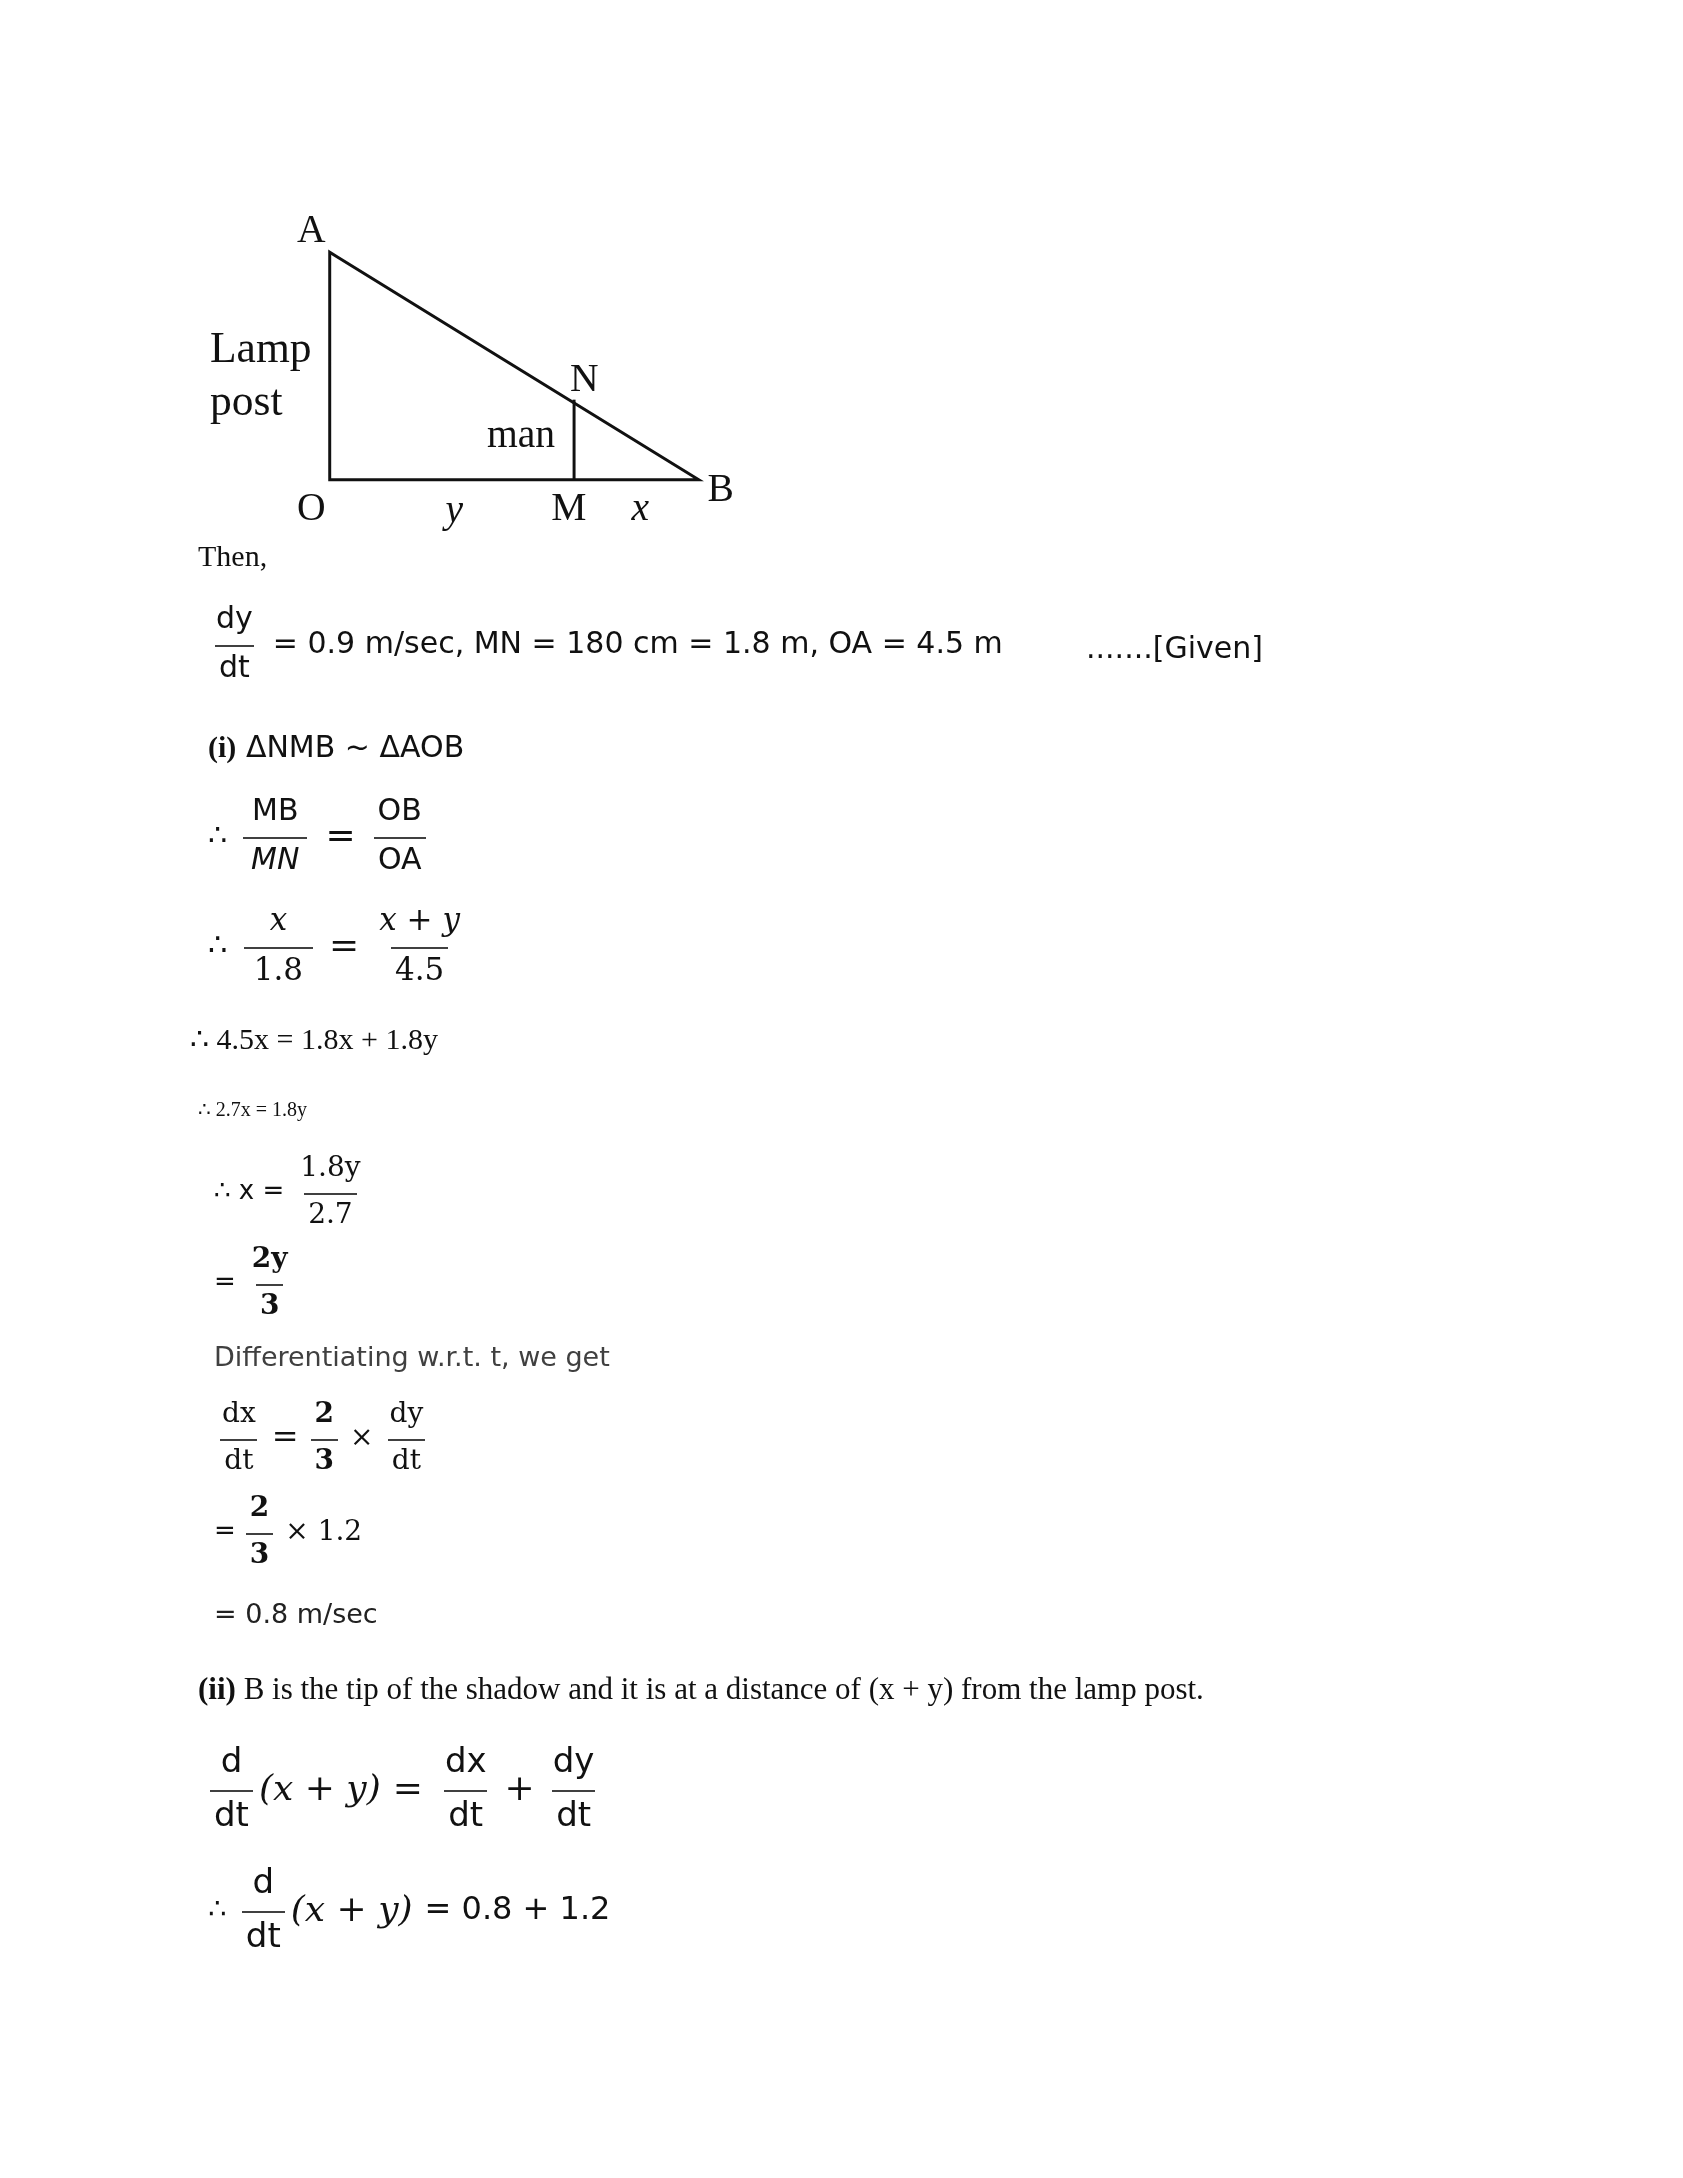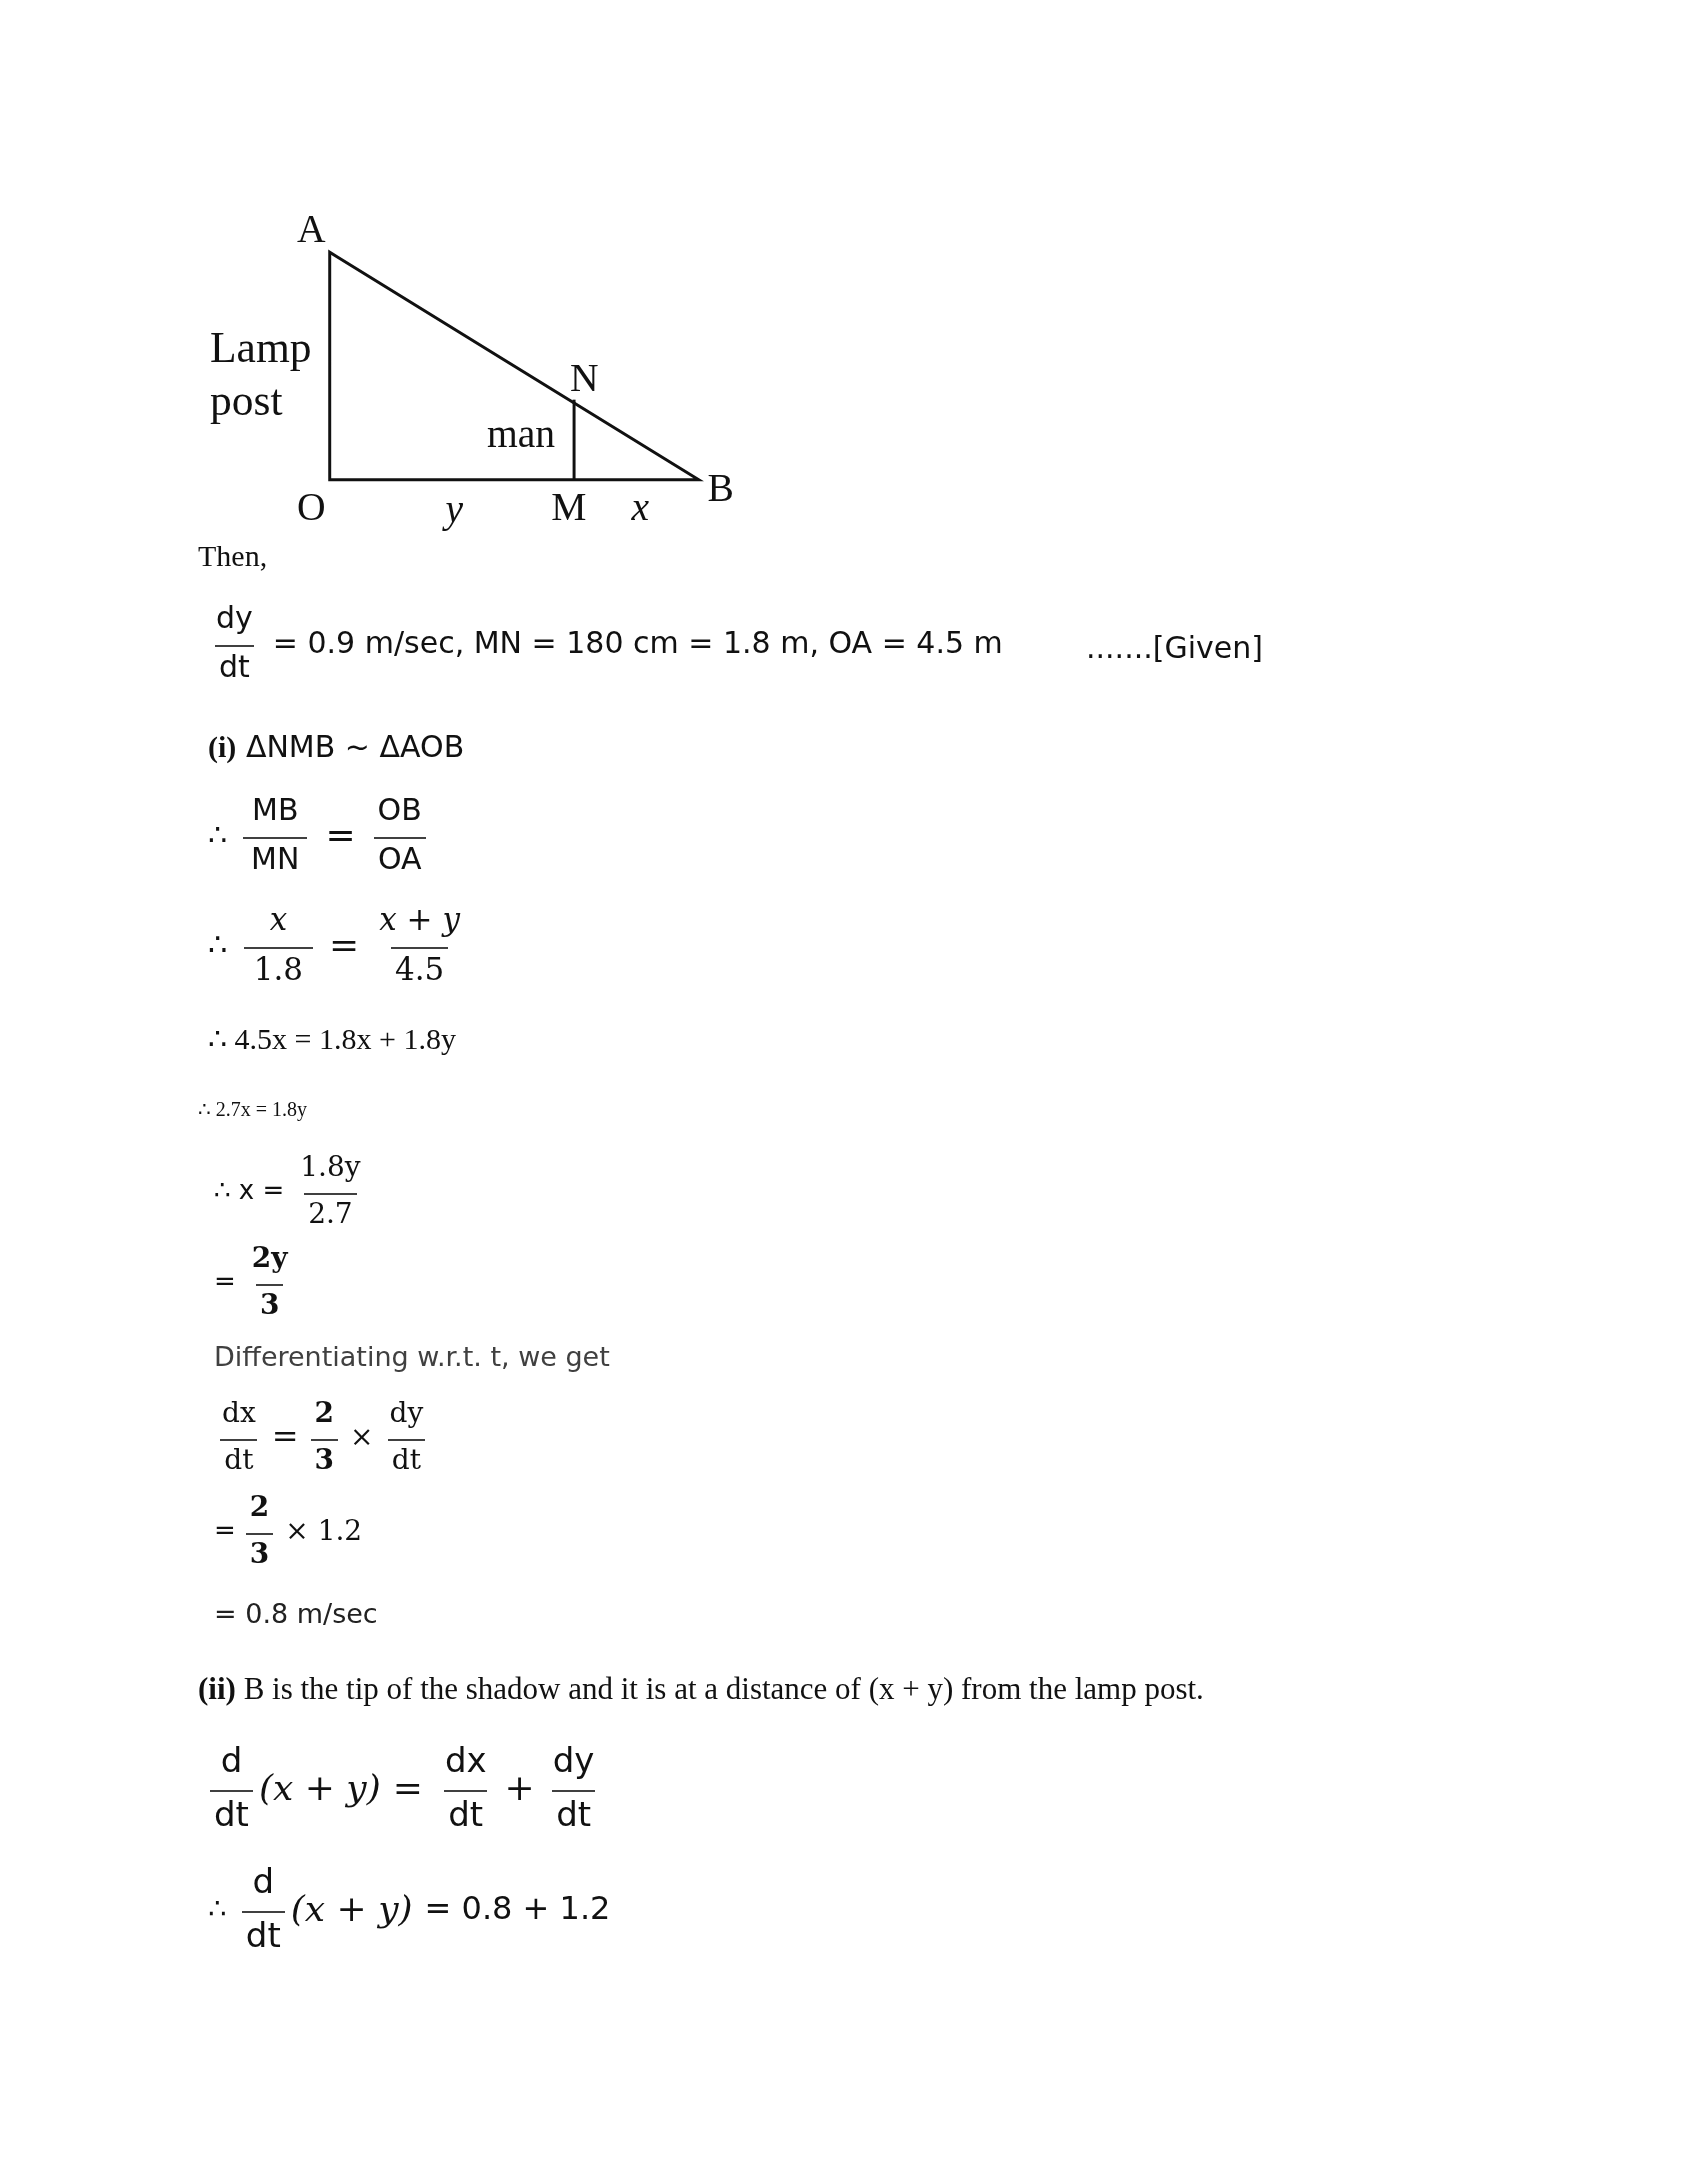--- a/index.html
+++ b/index.html
@@ -48,21 +48,21 @@
 
 <div class="abs sans" style="left:208px;top:729px;font-size:30px;">
   <span class="serif b">(i)</span>
   <span>ΔNMB ~ ΔAOB</span>
 </div>
 
 <div class="abs sans row" style="left:208px;top:792px;font-size:30px;">
   <span class="therefore">∴</span>
   <span class="frac">
     <span class="num">MB</span>
-    <span class="den" style="padding-left:8px;padding-right:8px;">MN</span>
+    <span class="den" style="padding-left:8px;padding-right:8px;font-style:italic;">MN</span>
   </span>
   <span style="margin:0 12px;font-size:36px;">=</span>
   <span class="frac">
     <span class="num">OB</span>
     <span class="den">OA</span>
   </span>
 </div>
 
 <div class="abs math row" style="left:208px;top:901px;font-size:31px;">
   <span class="therefore sans">∴</span>
@@ -70,21 +70,21 @@
     <span class="num it">x</span>
     <span class="den" style="padding-left:10px;padding-right:10px;">1.8</span>
   </span>
   <span style="margin:0 10px;font-size:36px;">=</span>
   <span class="frac">
     <span class="num it">x + y</span>
     <span class="den">4.5</span>
   </span>
 </div>
 
-<div class="abs serif" style="left:208px;top:1021px;font-size:30px;">∴ 4.5x = 1.8x + 1.8y</div>
+<div class="abs serif" style="left:190px;top:1021px;font-size:30px;">∴ 4.5x = 1.8x + 1.8y</div>
 <div class="abs serif" style="left:198px;top:1081px;font-size:20px;margin-top:16px;">∴ 2.7x = 1.8y</div>
 
 <div class="abs row" style="left:214px;top:1150px;">
   <span class="sans" style="font-size:26px;margin-right:6px;">∴ x =</span>
   <span class="frac math" style="font-size:28px;">
     <span class="num">1.8y</span>
     <span class="den">2.7</span>
   </span>
 </div>
 

